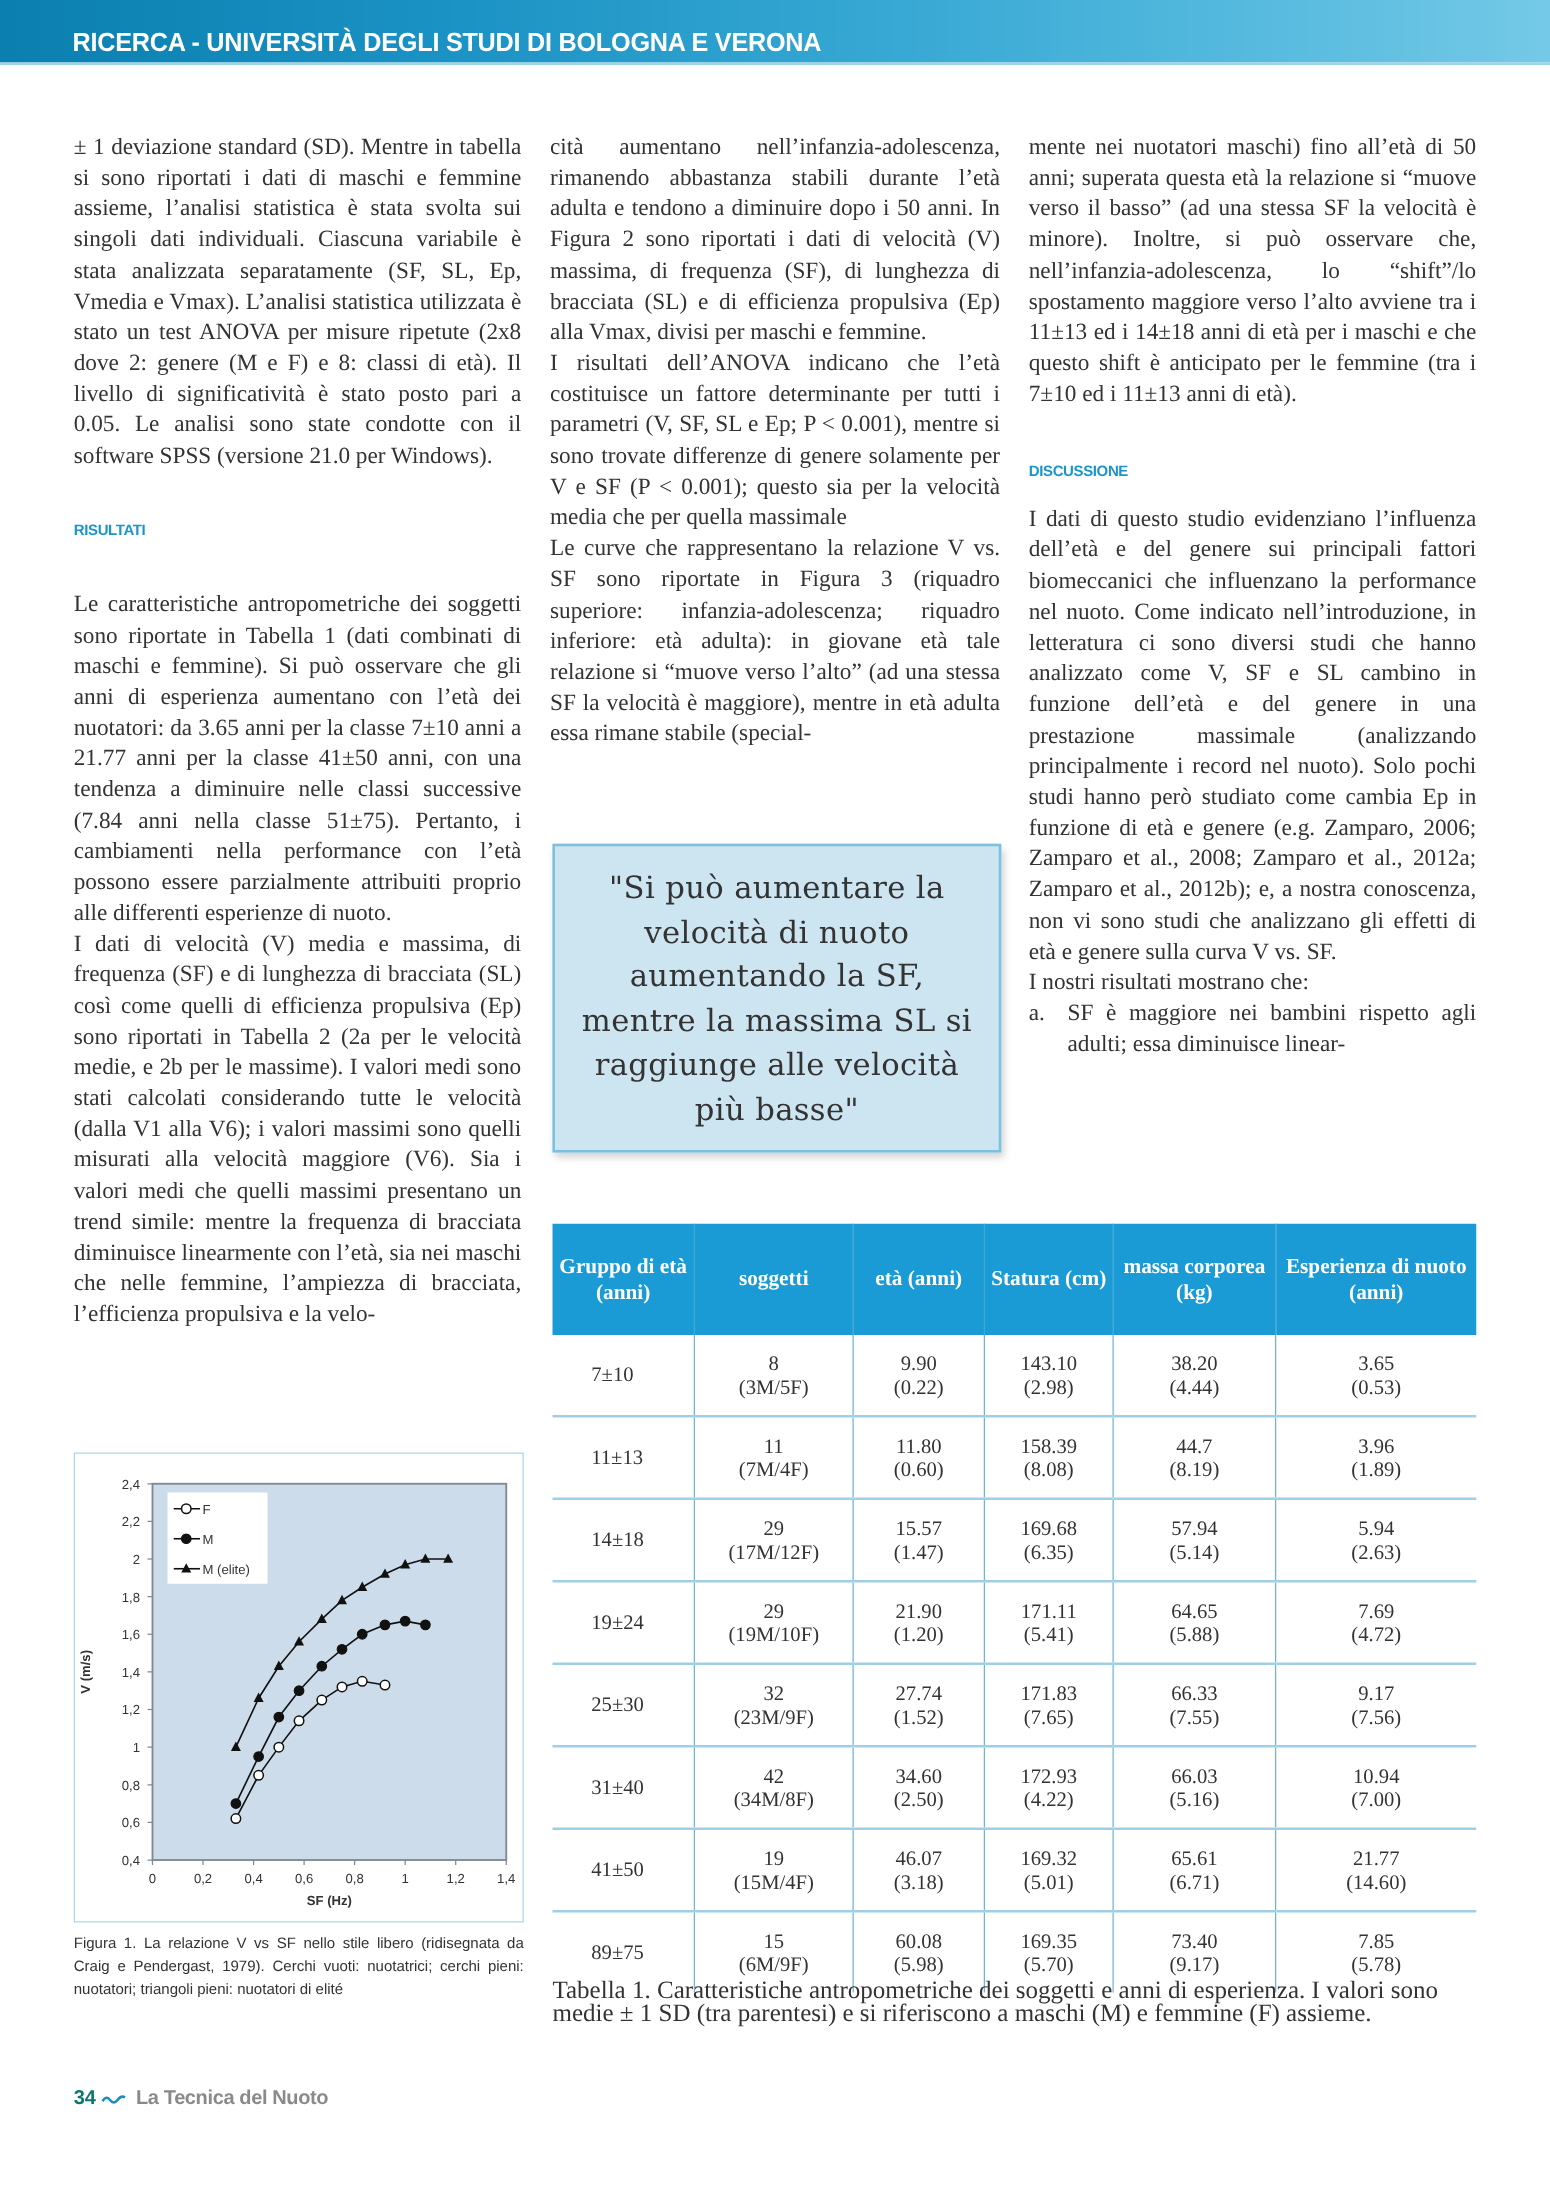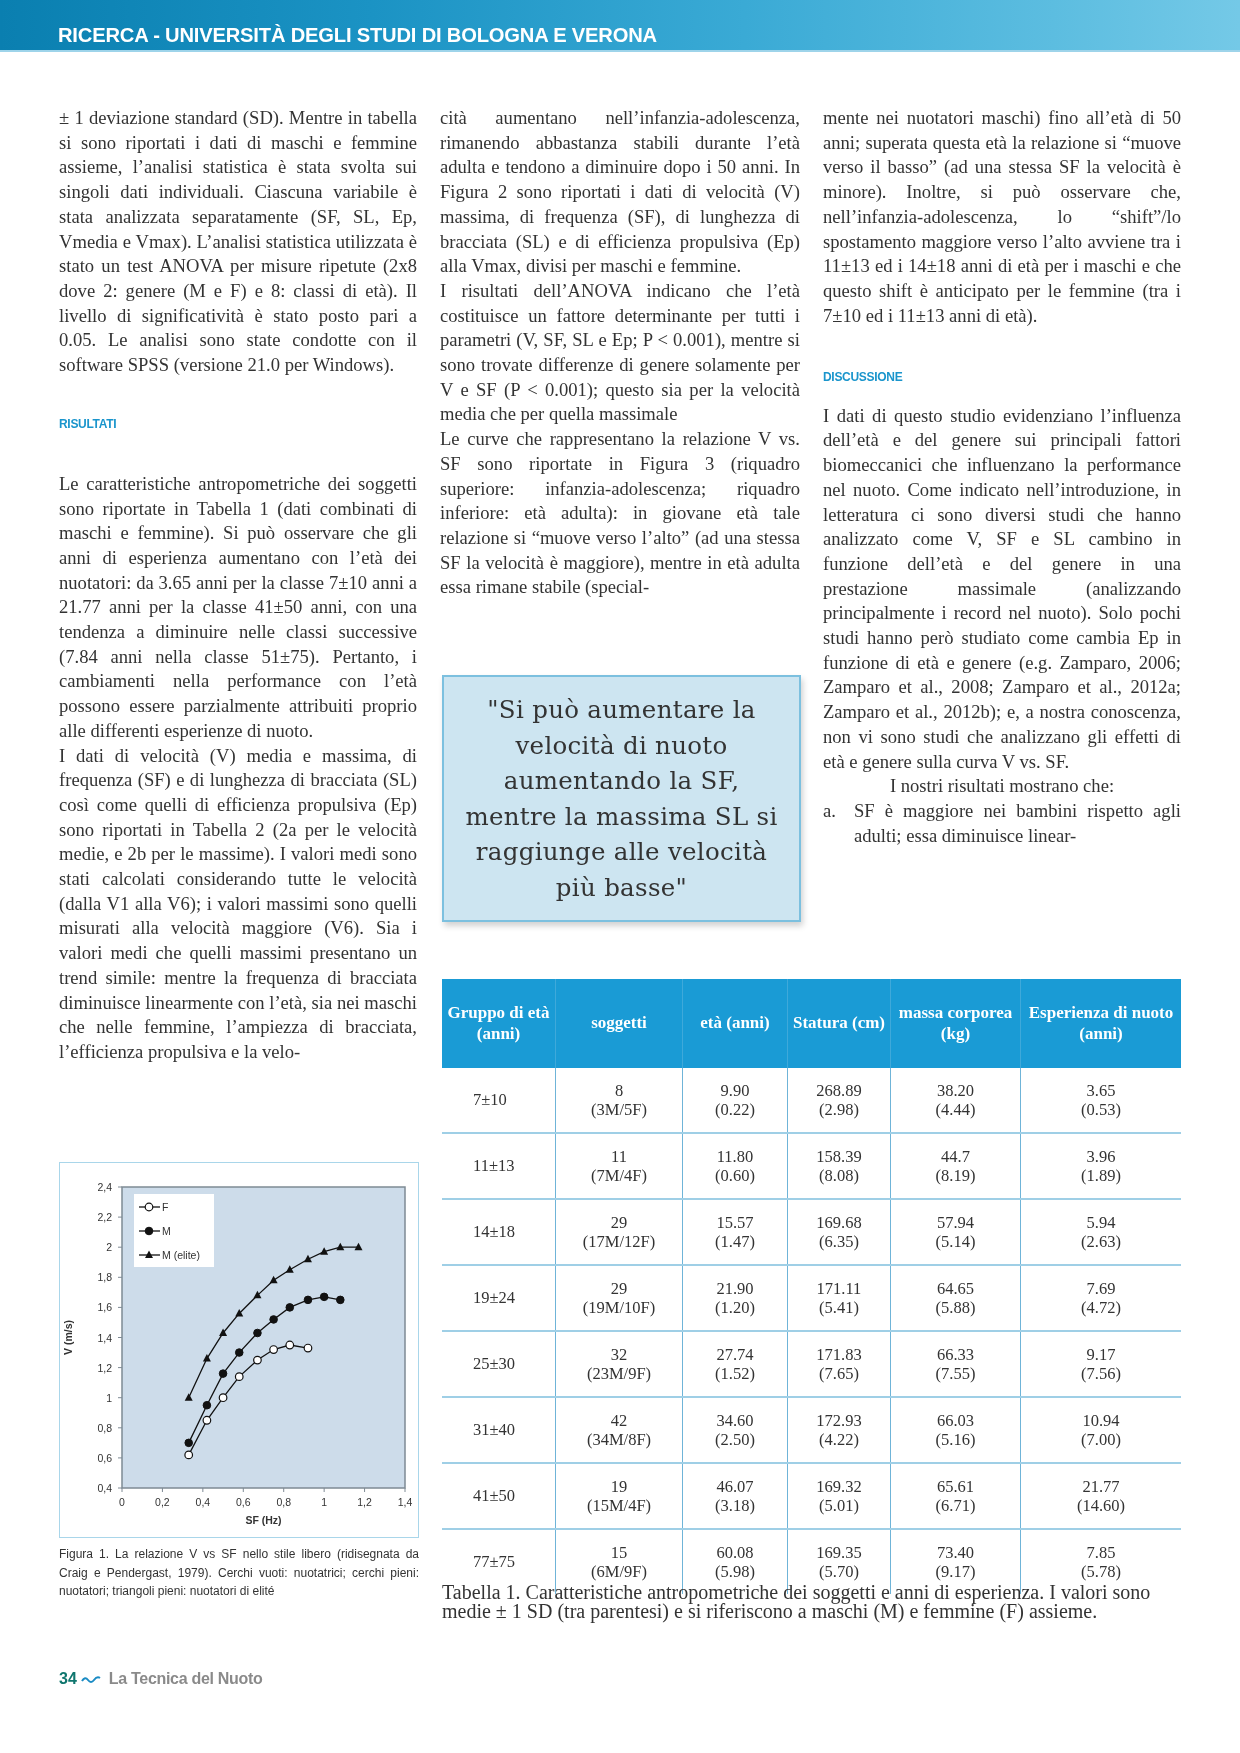--- a/index.html
+++ b/index.html
@@ -75,21 +75,21 @@
   <div class="quote-text">"Si può aumentare la velocità di nuoto aumentando la SF, mentre la massima SL si raggiunge alle velocità più basse"</div>
 </div>
 
 <div class="col col3">
   <p>mente nei nuotatori maschi) fino all’età di 50 anni; superata questa età la relazione si “muove verso il basso” (ad una stessa SF la velocità è minore). Inoltre, si può osservare che, nell’infanzia-adolescenza, lo “shift”/lo spostamento maggiore verso l’alto avviene tra i 11±13 ed i 14±18 anni di età per i maschi e che questo shift è anticipato per le femmine (tra i 7±10 ed i 11±13 anni di età).</p>
   <div class="spacer"></div>
   <div class="spacer" style="height:12px"></div>
   <h2 class="section-heading">DISCUSSIONE</h2>
   <div class="spacer" style="height:14px"></div>
   <p>I dati di questo studio evidenziano l’influenza dell’età e del genere sui principali fattori biomeccanici che influenzano la performance nel nuoto. Come indicato nell’introduzione, in letteratura ci sono diversi studi che hanno analizzato come V, SF e SL cambino in funzione dell’età e del genere in una prestazione massimale (analizzando principalmente i record nel nuoto). Solo pochi studi hanno però studiato come cambia Ep in funzione di età e genere (e.g. Zamparo, 2006; Zamparo et al., 2008; Zamparo et al., 2012a; Zamparo et al., 2012b); e, a nostra conoscenza, non vi sono studi che analizzano gli effetti di età e genere sulla curva V vs. SF.</p>
-  <p style="text-align:center">I nostri risultati mostrano che:</p>
+  <p style="text-align:left">I nostri risultati mostrano che:</p>
   <div class="list-a">
     <span class="marker">a.</span>
     <span class="body">SF è maggiore nei bambini rispetto agli adulti; essa diminuisce linear-</span>
   </div>
 </div>
 
 <div class="table-wrap">
   <table class="data">
     <thead>
       <tr>
@@ -108,21 +108,21 @@
           </td>
           <td>
             <div>8</div>
             <div>(3M/5F)</div>
           </td>
           <td>
             <div>9.90</div>
             <div>(0.22)</div>
           </td>
           <td>
-            <div>268.89</div>
+            <div>143.10</div>
             <div>(2.98)</div>
           </td>
           <td>
             <div>38.20</div>
             <div>(4.44)</div>
           </td>
           <td>
             <div>3.65</div>
             <div>(0.53)</div>
           </td>
@@ -272,21 +272,21 @@
             <div>65.61</div>
             <div>(6.71)</div>
           </td>
           <td>
             <div>21.77</div>
             <div>(14.60)</div>
           </td>
         </tr>
         <tr>
           <td>
-            <div>77±75</div>
+            <div>89±75</div>
           </td>
           <td>
             <div>15</div>
             <div>(6M/9F)</div>
           </td>
           <td>
             <div>60.08</div>
             <div>(5.98)</div>
           </td>
           <td>

